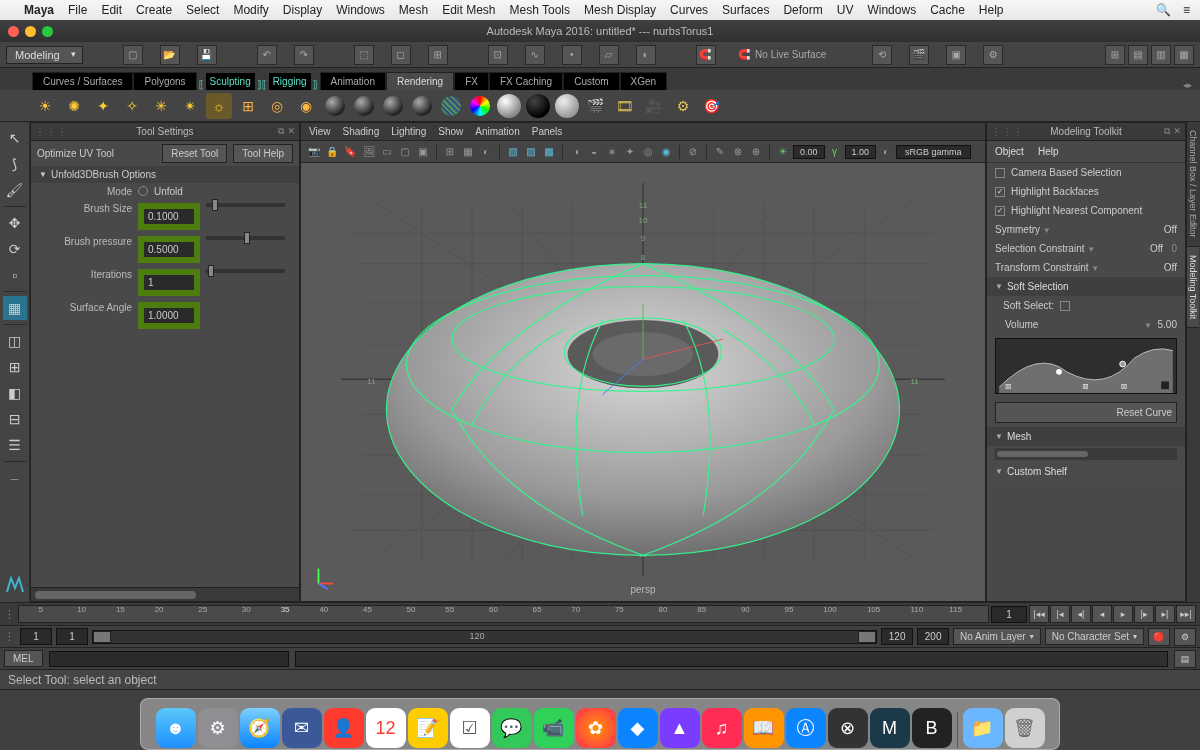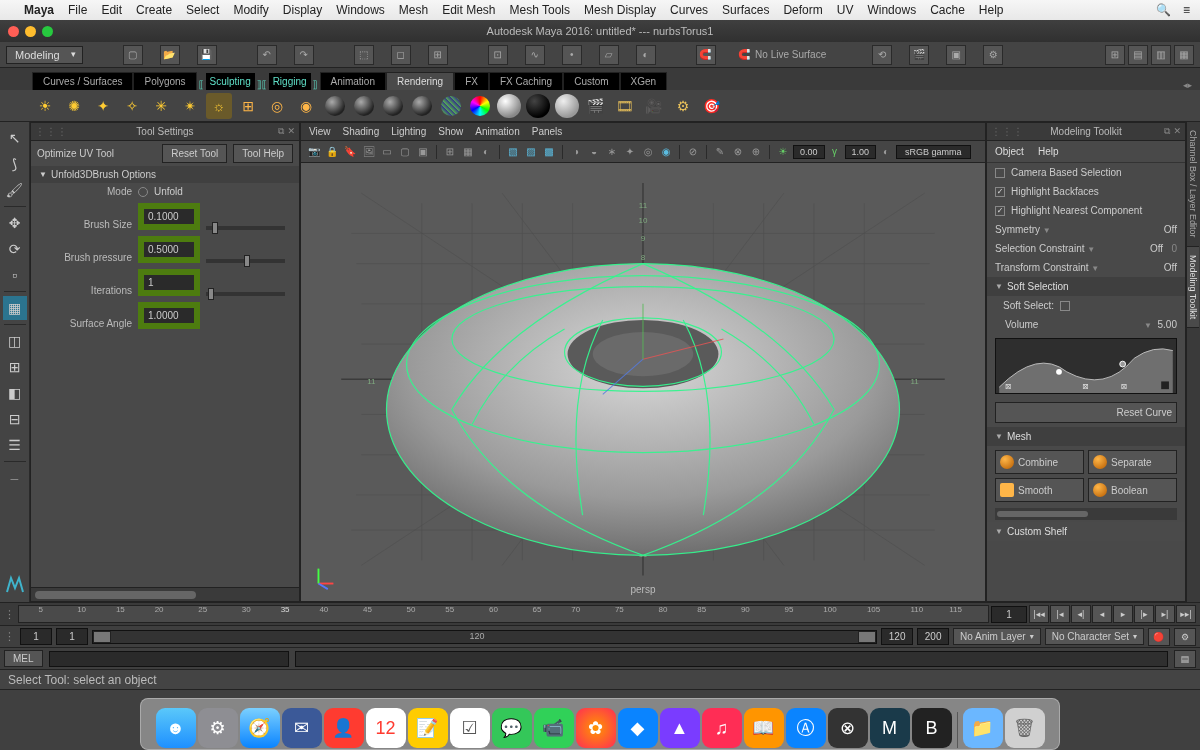--- a/index.html
+++ b/index.html
@@ -57,21 +57,21 @@
   .panel-header .ph-dots{position:absolute;left:4px;letter-spacing:1px;color:#666}
   .panel-header .ph-icons{position:absolute;right:4px;display:flex;gap:3px;color:#888;font-size:9px}
 
   
   .tool-settings { width: 270px; }
   .ts-row { display:flex; align-items:center; padding:3px 6px; gap:6px; font-size:10px; }
   .ts-title { flex:1; color:#ccc; }
   .ts-btn { background:#555; border:1px solid #222; padding:3px 8px; color:#ccc; font-size:10px; }
   .ts-section { background:#404040; padding:3px 8px; font-size:10px; color:#ccc; display:flex; align-items:center; gap:4px; }
   .ts-section::before{content:"▼";font-size:8px}
-  .ts-field { display:flex; align-items:flex-end; padding:3px 6px; gap:6px; font-size:10px; }
+  .ts-field { display:flex; align-items:flex-start; padding:3px 6px; gap:6px; font-size:10px; }
   .ts-label { width:95px; text-align:right; color:#bbb; }
   .ts-input { width:62px; background:#2a2a2a; border:6px solid #4d7c0f; color:#ccc; padding:2px 4px; font-size:10px; }
   .ts-slider { flex:1; height:4px; background:#333; position:relative; margin-right:8px;}
   .ts-slider .handle{position:absolute;width:6px;height:12px;background:#888;top:-4px;border:1px solid #222}
   .radio{width:10px;height:10px;border-radius:50%;border:1px solid #888;display:inline-block}
   .radio.on::after{content:"";display:block;width:4px;height:4px;border-radius:50%;background:#ccc;margin:2px}
   .hscroll{height:14px;background:#3a3a3a;border-top:1px solid #222;margin-top:auto;position:relative}
   .hscroll .thumb{position:absolute;left:4px;width:60%;height:8px;top:3px;background:#666;border-radius:4px}
 
   
@@ -572,38 +572,20 @@
         <circle cx="128" cy="26" r="3" fill="#999" stroke="#fff"></circle>
         <text x="6" y="52" fill="#ddd" font-size="8">⊠</text>
         <text x="86" y="52" fill="#ddd" font-size="8">⊠</text>
         <text x="126" y="52" fill="#ddd" font-size="8">⊠</text>
         <rect x="168" y="44" width="8" height="8" fill="#222"></rect>
       </svg>
     </div>
     <div class="tk-btn">Reset Curve</div>
 
     <div class="tk-section">Mesh</div>
-    <div class="mesh-grid">
-      <div class="mesh-btn">
-          <span class="mesh-ico"></span>
-          <span>Combine</span>
-        </div>
-      <div class="mesh-btn">
-          <span class="mesh-ico"></span>
-          <span>Separate</span>
-        </div>
-      <div class="mesh-btn">
-          <span class="mesh-ico sq"></span>
-          <span>Smooth</span>
-        </div>
-      <div class="mesh-btn">
-          <span class="mesh-ico"></span>
-          <span>Boolean</span>
-        </div>
-    </div>
     <div class="tk-hscroll">
         <div class="th"></div>
       </div>
     <div class="tk-section" style="background:#4a4a4a">Custom Shelf</div>
   </div>
 </div>
 
 <div class="right-tabs">
   <div class="rtab">Channel Box / Layer Editor</div>
   <div class="rtab active">Modeling Toolkit</div>

